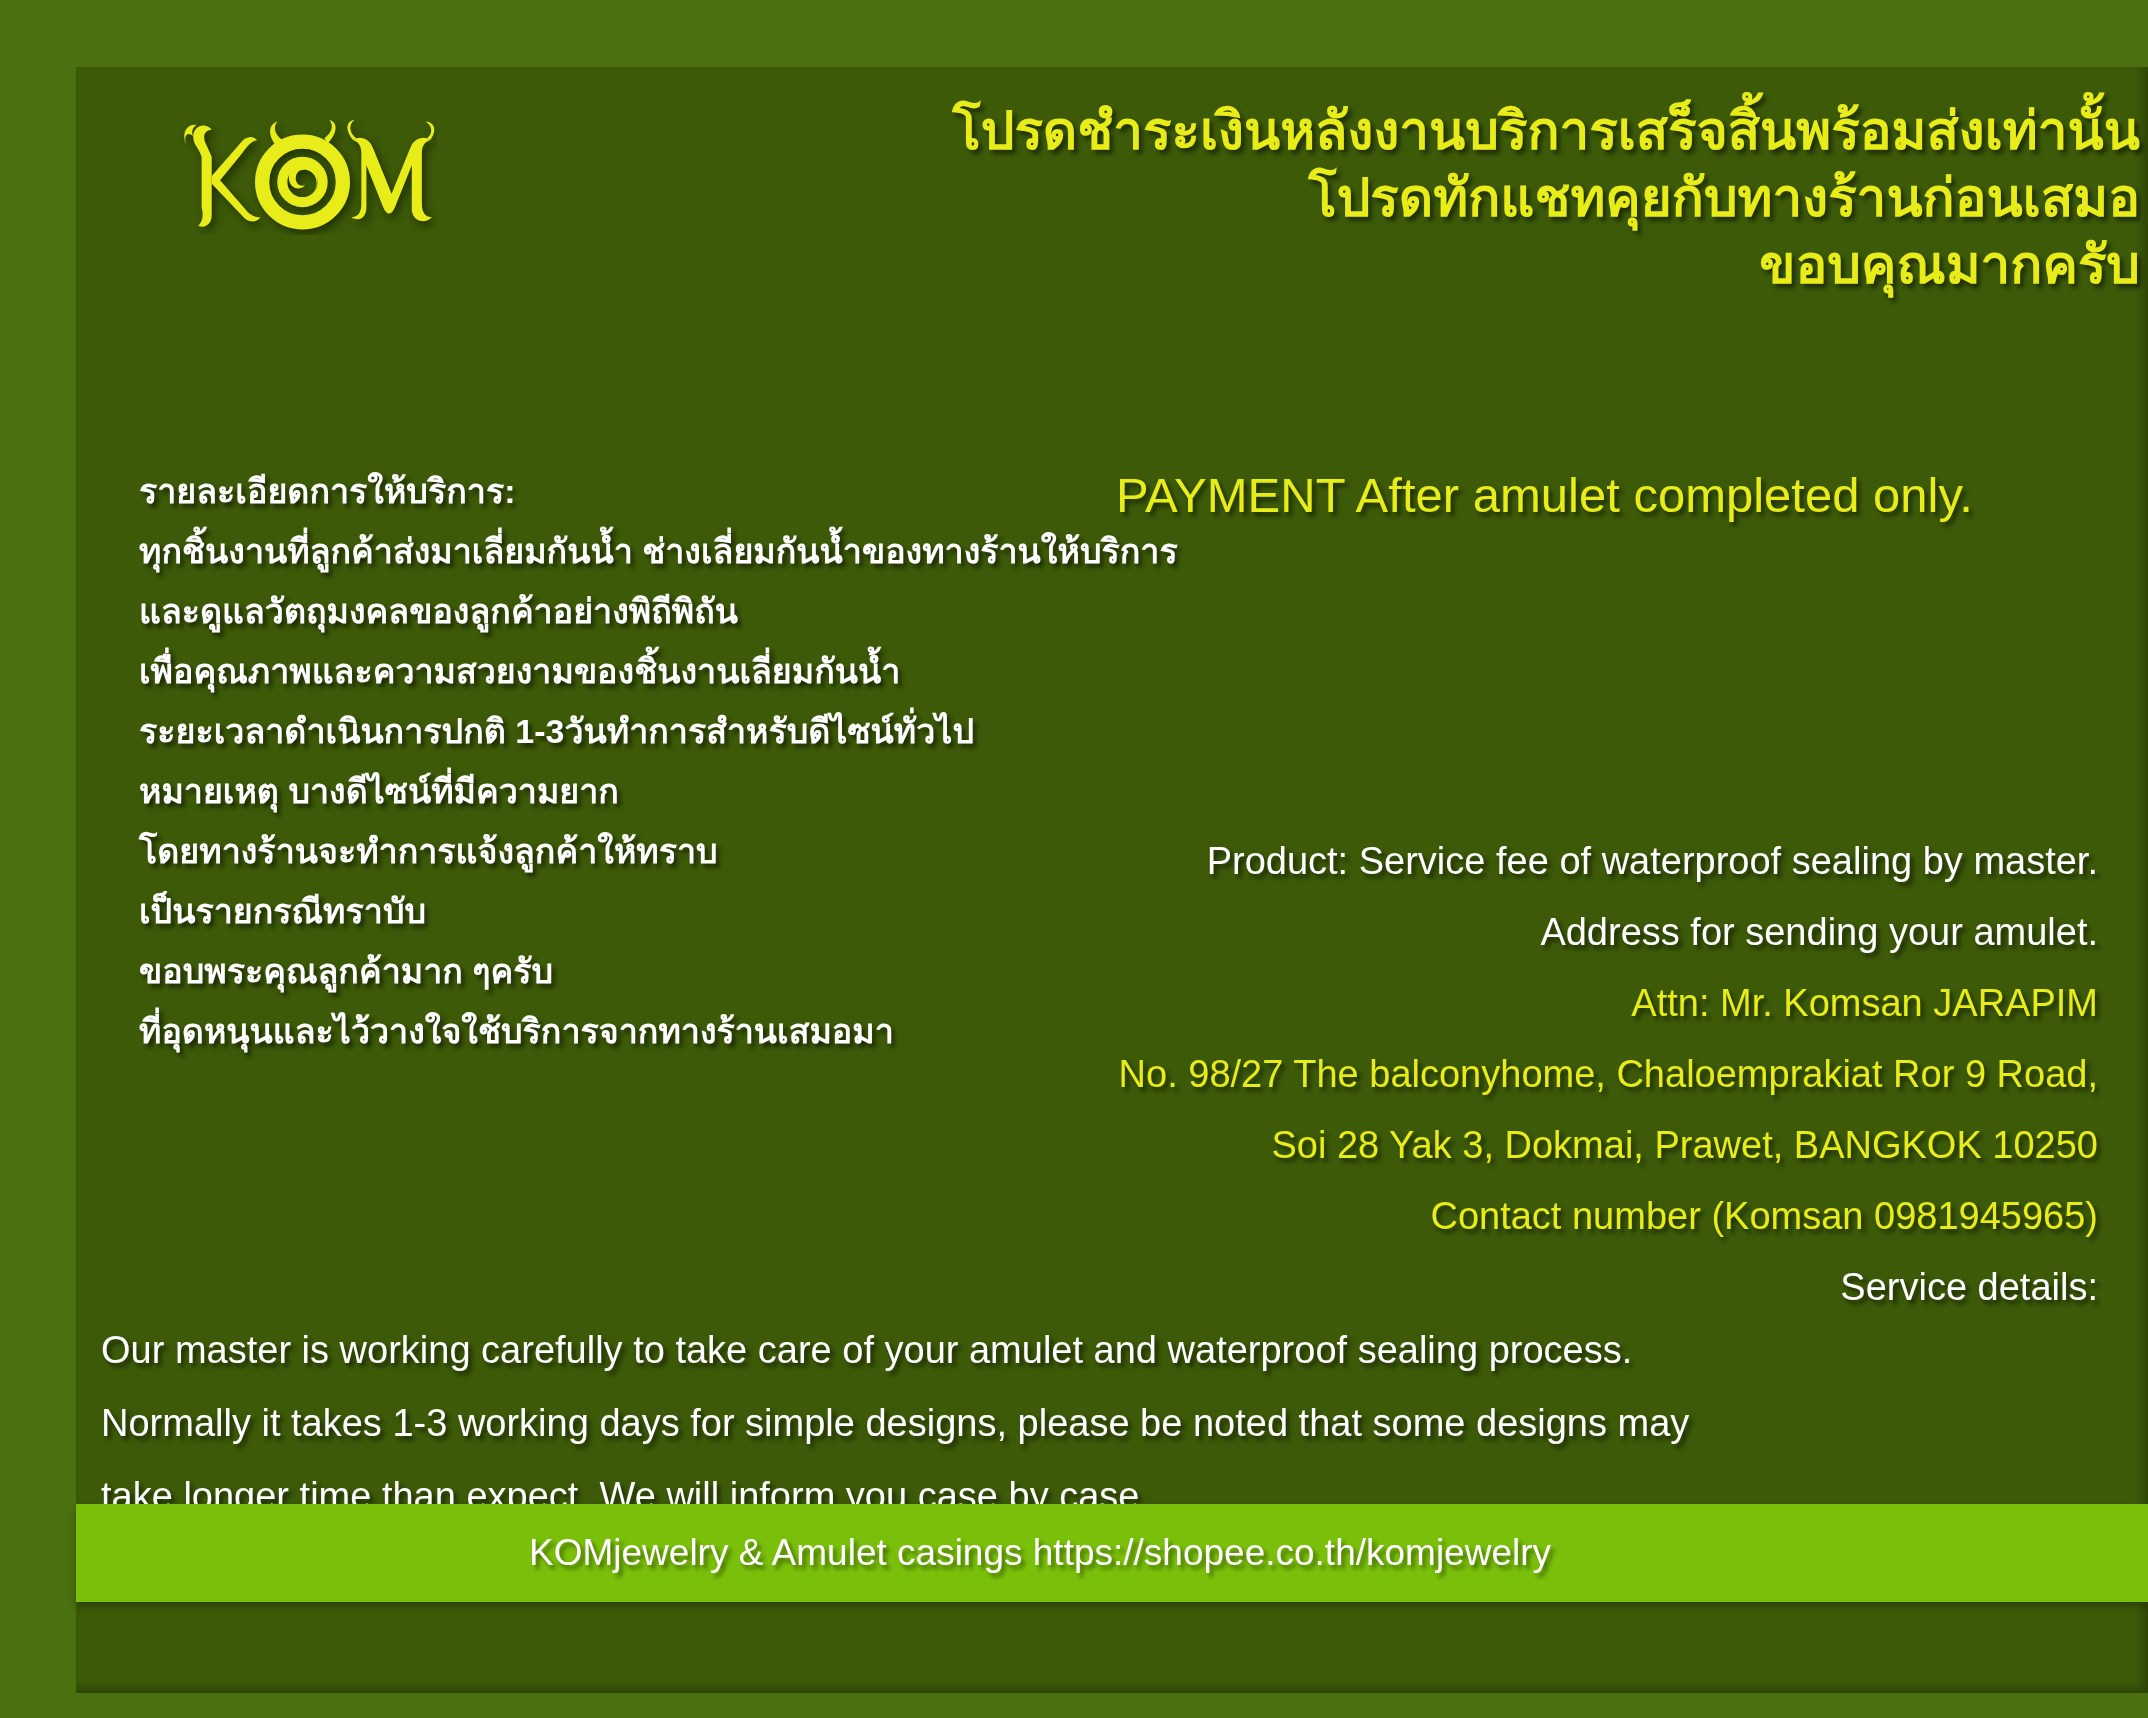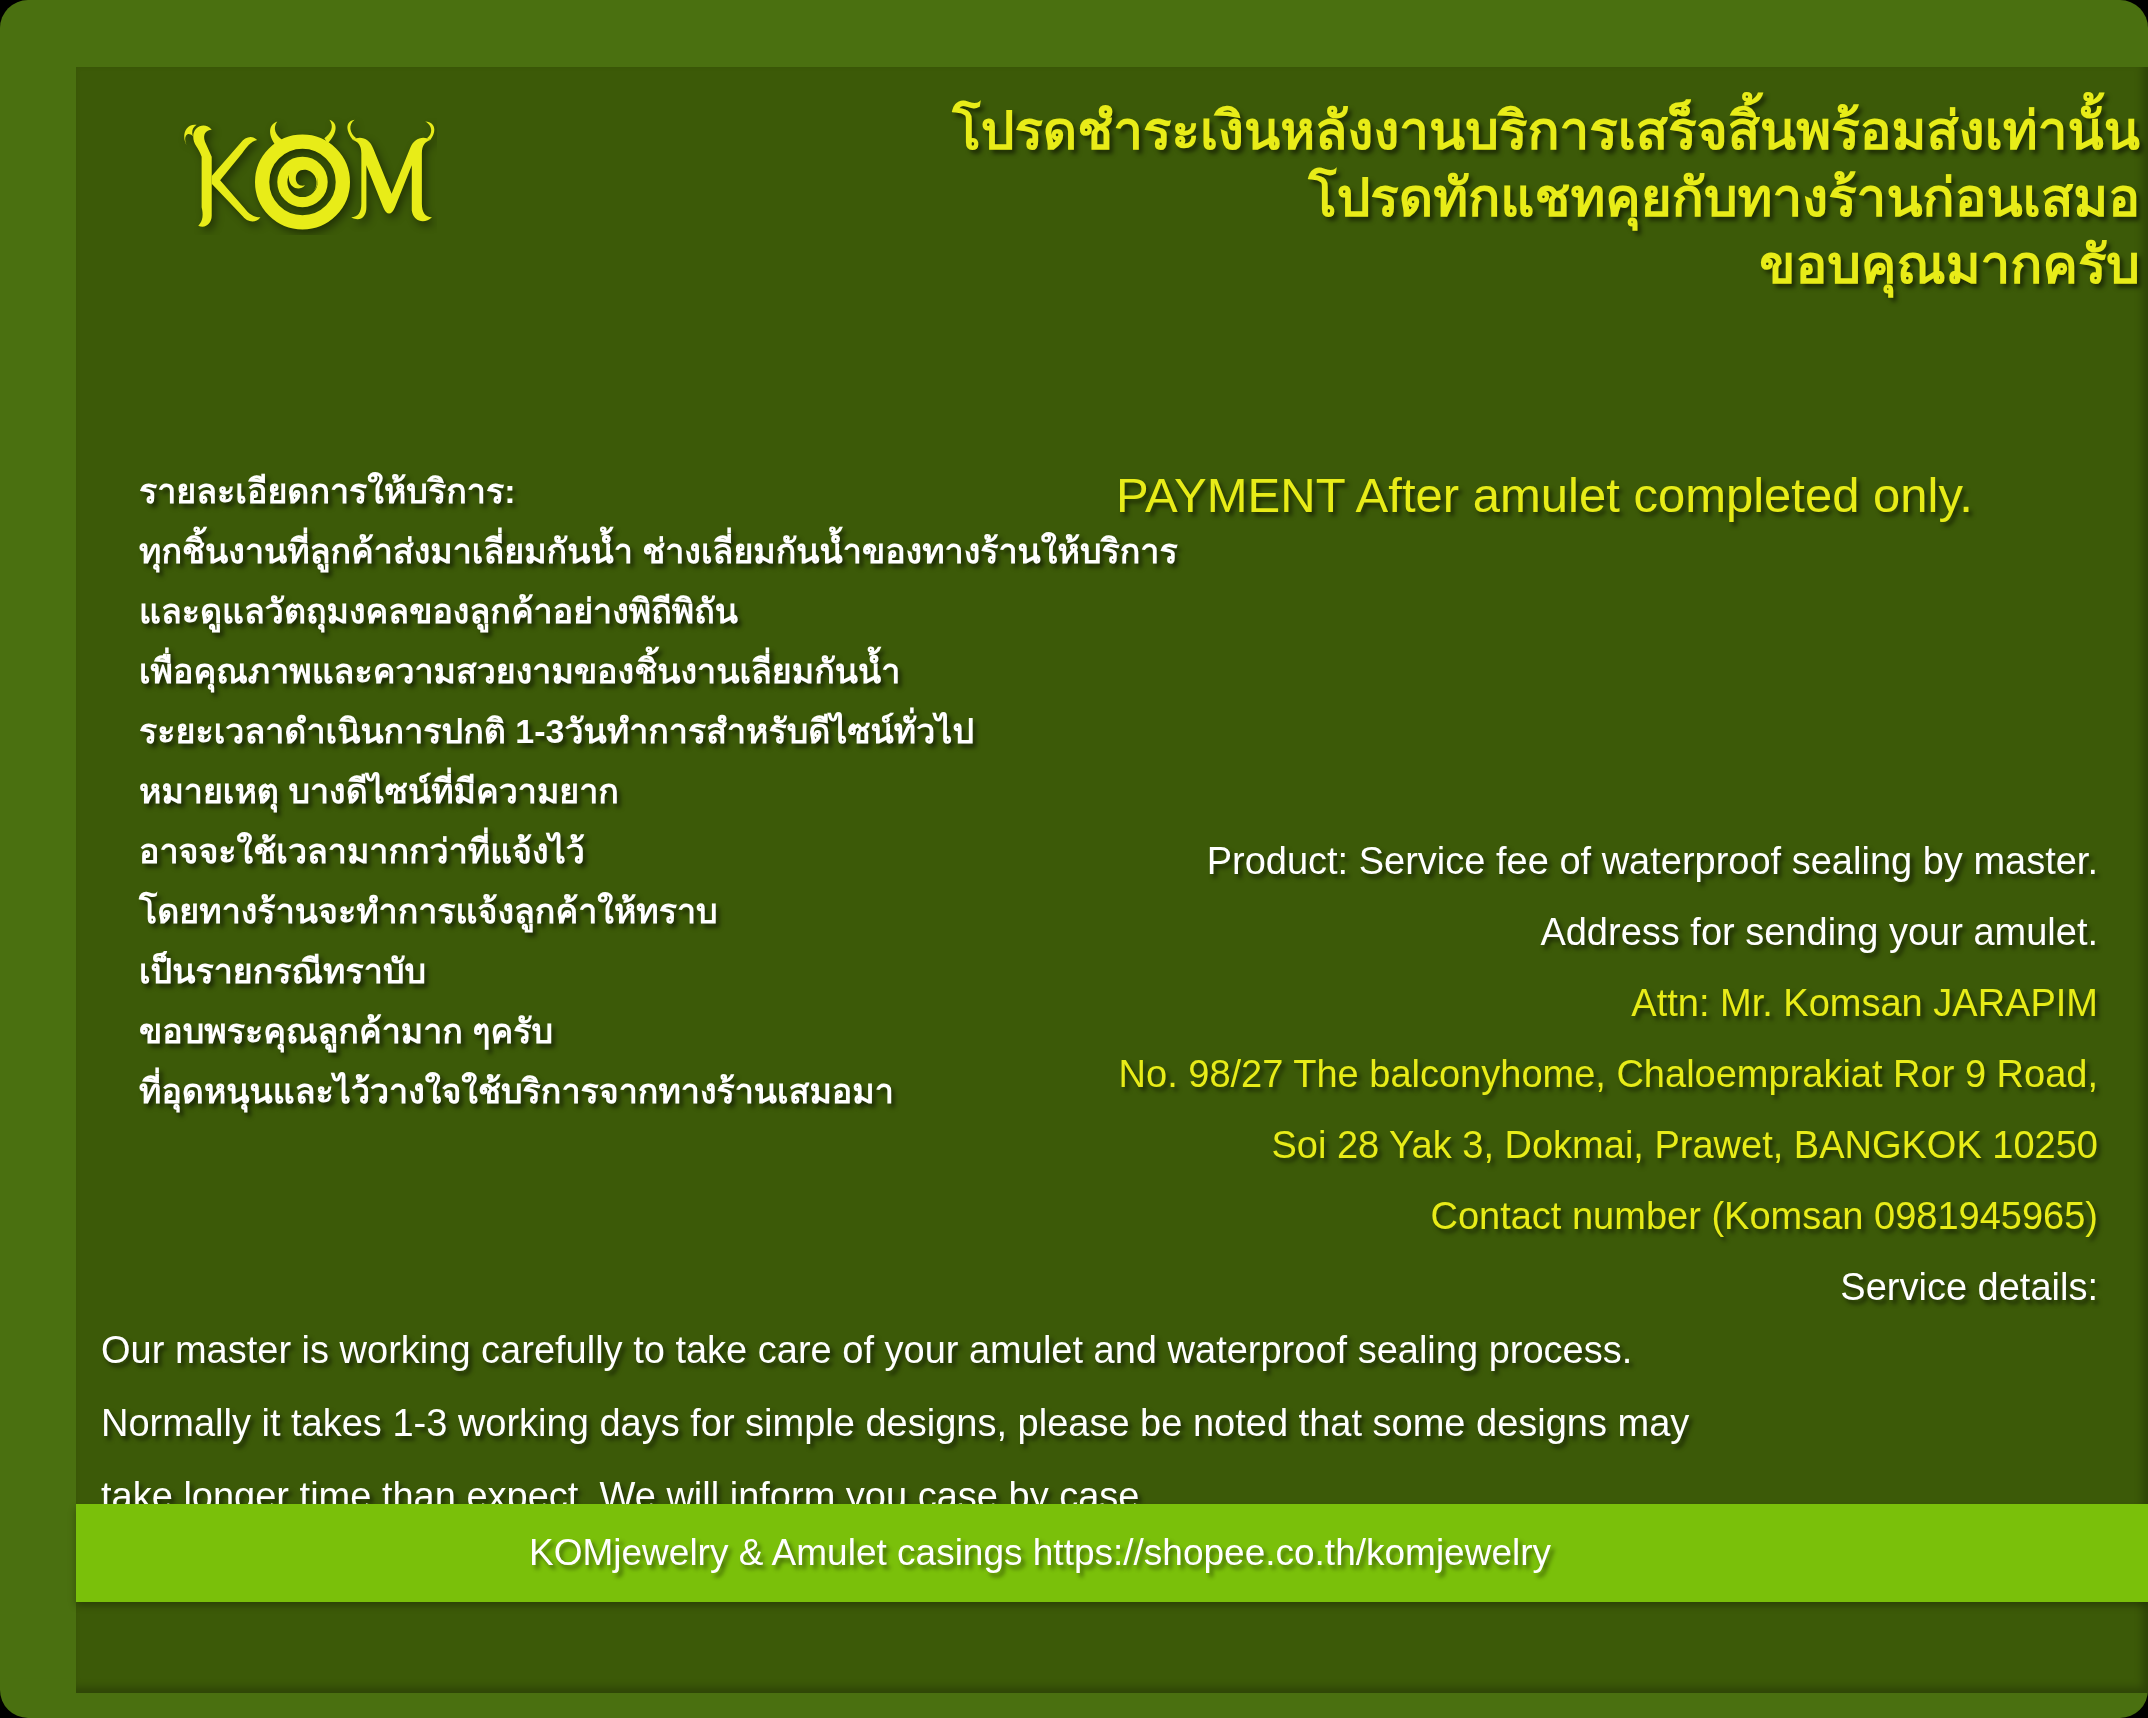--- a/index.html
+++ b/index.html
@@ -7,21 +7,20 @@
     padding: 0;
     background: #000;
   }
   #poster {
     position: relative;
     width: 2148px;
     height: 1718px;
     background: #4a7010;
     overflow: hidden;
     font-family: "Liberation Sans", "DejaVu Sans", sans-serif;
-    border-radius: 28px;
   }
   #inner {
     position: absolute;
     left: 76px;
     top: 67px;
     right: 0px;
     bottom: 25px;
     background: #3c5a08;
     box-shadow: -5px -5px 8.4px rgba(0,0,0,0.25) inset;
   }
@@ -168,21 +167,20 @@
       <div class="hline txt-yellow">ขอบคุณมากครับ</div>
     </div>
 
     <div id="thai-block">
       <div class="tline txt-white">รายละเอียดการให้บริการ:</div>
       <div class="tline txt-white">ทุกชิ้นงานที่ลูกค้าส่งมาเลี่ยมกันน้ำ ช่างเลี่ยมกันน้ำของทางร้านให้บริการ</div>
       <div class="tline txt-white">และดูแลวัตถุมงคลของลูกค้าอย่างพิถีพิถัน</div>
       <div class="tline txt-white">เพื่อคุณภาพและความสวยงามของชิ้นงานเลี่ยมกันน้ำ</div>
       <div class="tline txt-white">ระยะเวลาดำเนินการปกติ 1-3วันทำการสำหรับดีไซน์ทั่วไป</div>
       <div class="tline txt-white">หมายเหตุ บางดีไซน์ที่มีความยาก</div>
-      <div class="tline txt-white">อาจจะใช้เวลามากกว่าที่แจ้งไว้</div>
       <div class="tline txt-white">โดยทางร้านจะทำการแจ้งลูกค้าให้ทราบ</div>
       <div class="tline txt-white">เป็นรายกรณีทราบับ</div>
       <div class="tline txt-white">ขอบพระคุณลูกค้ามาก ๆครับ</div>
       <div class="tline txt-white">ที่อุดหนุนและไว้วางใจใช้บริการจากทางร้านเสมอมา</div>
     </div>
 
     <div id="payment-line" class="txt-yellow">PAYMENT After amulet completed only.</div>
 
     <div id="eng-block">
       <div class="eline txt-white">Product:  Service fee of waterproof sealing by master.</div>

